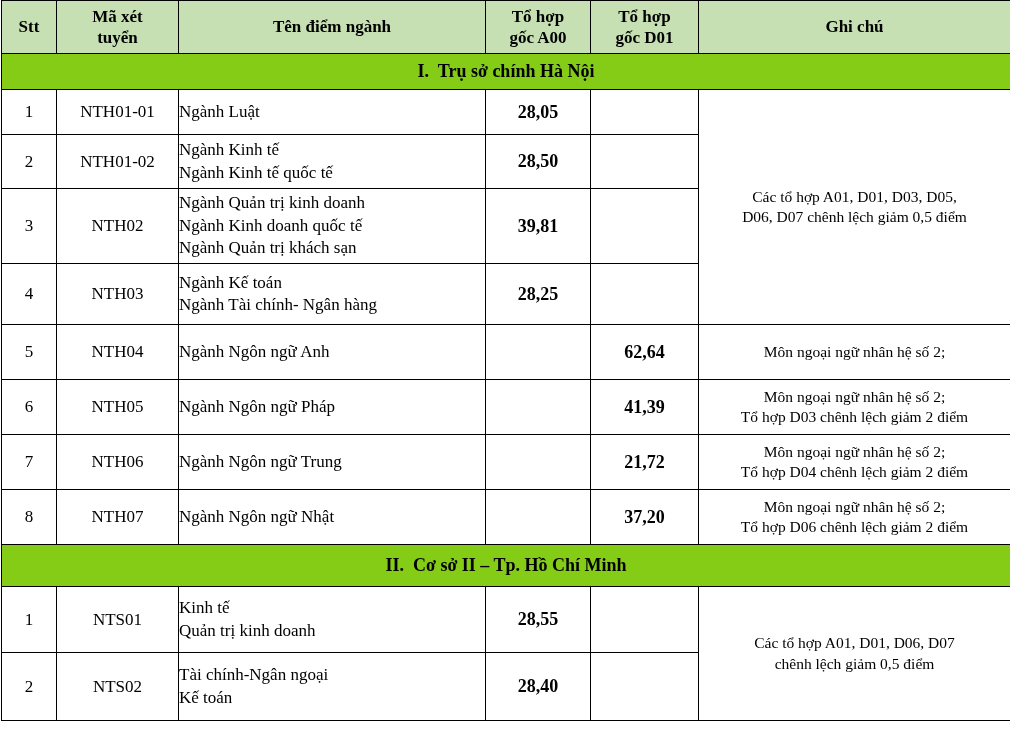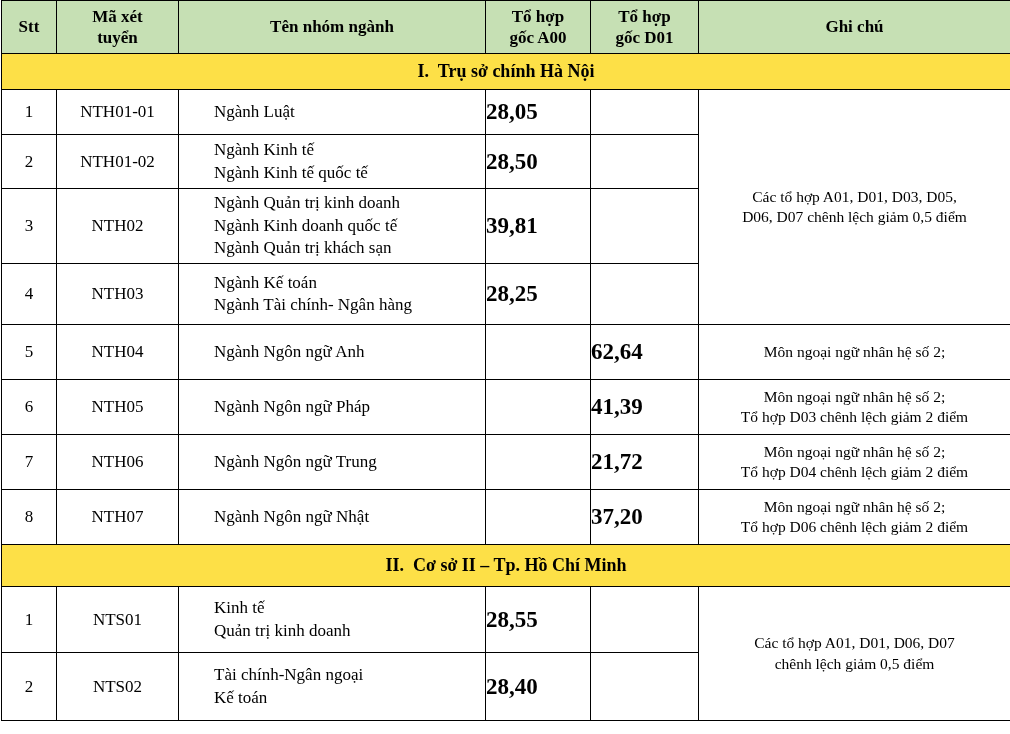--- a/index.html
+++ b/index.html
@@ -35,36 +35,37 @@
     line-height: 1.25;
     text-align: center;
     white-space: pre-line;
   }
   
   td.section {
     font-weight: bold;
     font-size: 18px;
     text-align: center;
     white-space: pre;
-    background: #fde047;
+    background: #84cc16;
   }
   
   td.stt, td.code {
     text-align: center;
     font-size: 17px;
   }
   td.prog {
     font-size: 17px;
     padding-left: 10px;
     padding-right: 4px;
   }
-  td.prog .line { line-height: 1.32; margin-left: 35px; }
+  td.prog .line { line-height: 1.32; }
   td.score {
+    text-align: center;
     font-weight: bold;
-    font-size: 23px;
+    font-size: 18px;
   }
   td.note {
     font-size: 15.5px;
     line-height: 1.3;
     padding-left: 7px;
     padding-right: 4px;
     white-space: pre-line;
     text-align: center;
   }
 </style>
@@ -80,21 +81,21 @@
       <col style="width:105px">
       <col style="width:108px">
       <col style="width:312px">
     </colgroup>
 
     <tbody>
         <tr style="height:53px">
       <th class="hdr">Stt</th>
       <th class="hdr">Mã xét
 tuyển</th>
-      <th class="hdr">Tên nhóm ngành</th>
+      <th class="hdr">Tên điểm ngành</th>
       <th class="hdr">Tổ hợp
 gốc A00</th>
       <th class="hdr">Tổ hợp
 gốc D01</th>
       <th class="hdr">Ghi chú</th>
     </tr>
 
     <tr style="height:36px">
       <td class="section" colspan="6">I.  Trụ sở chính Hà Nội</td>
     </tr>

